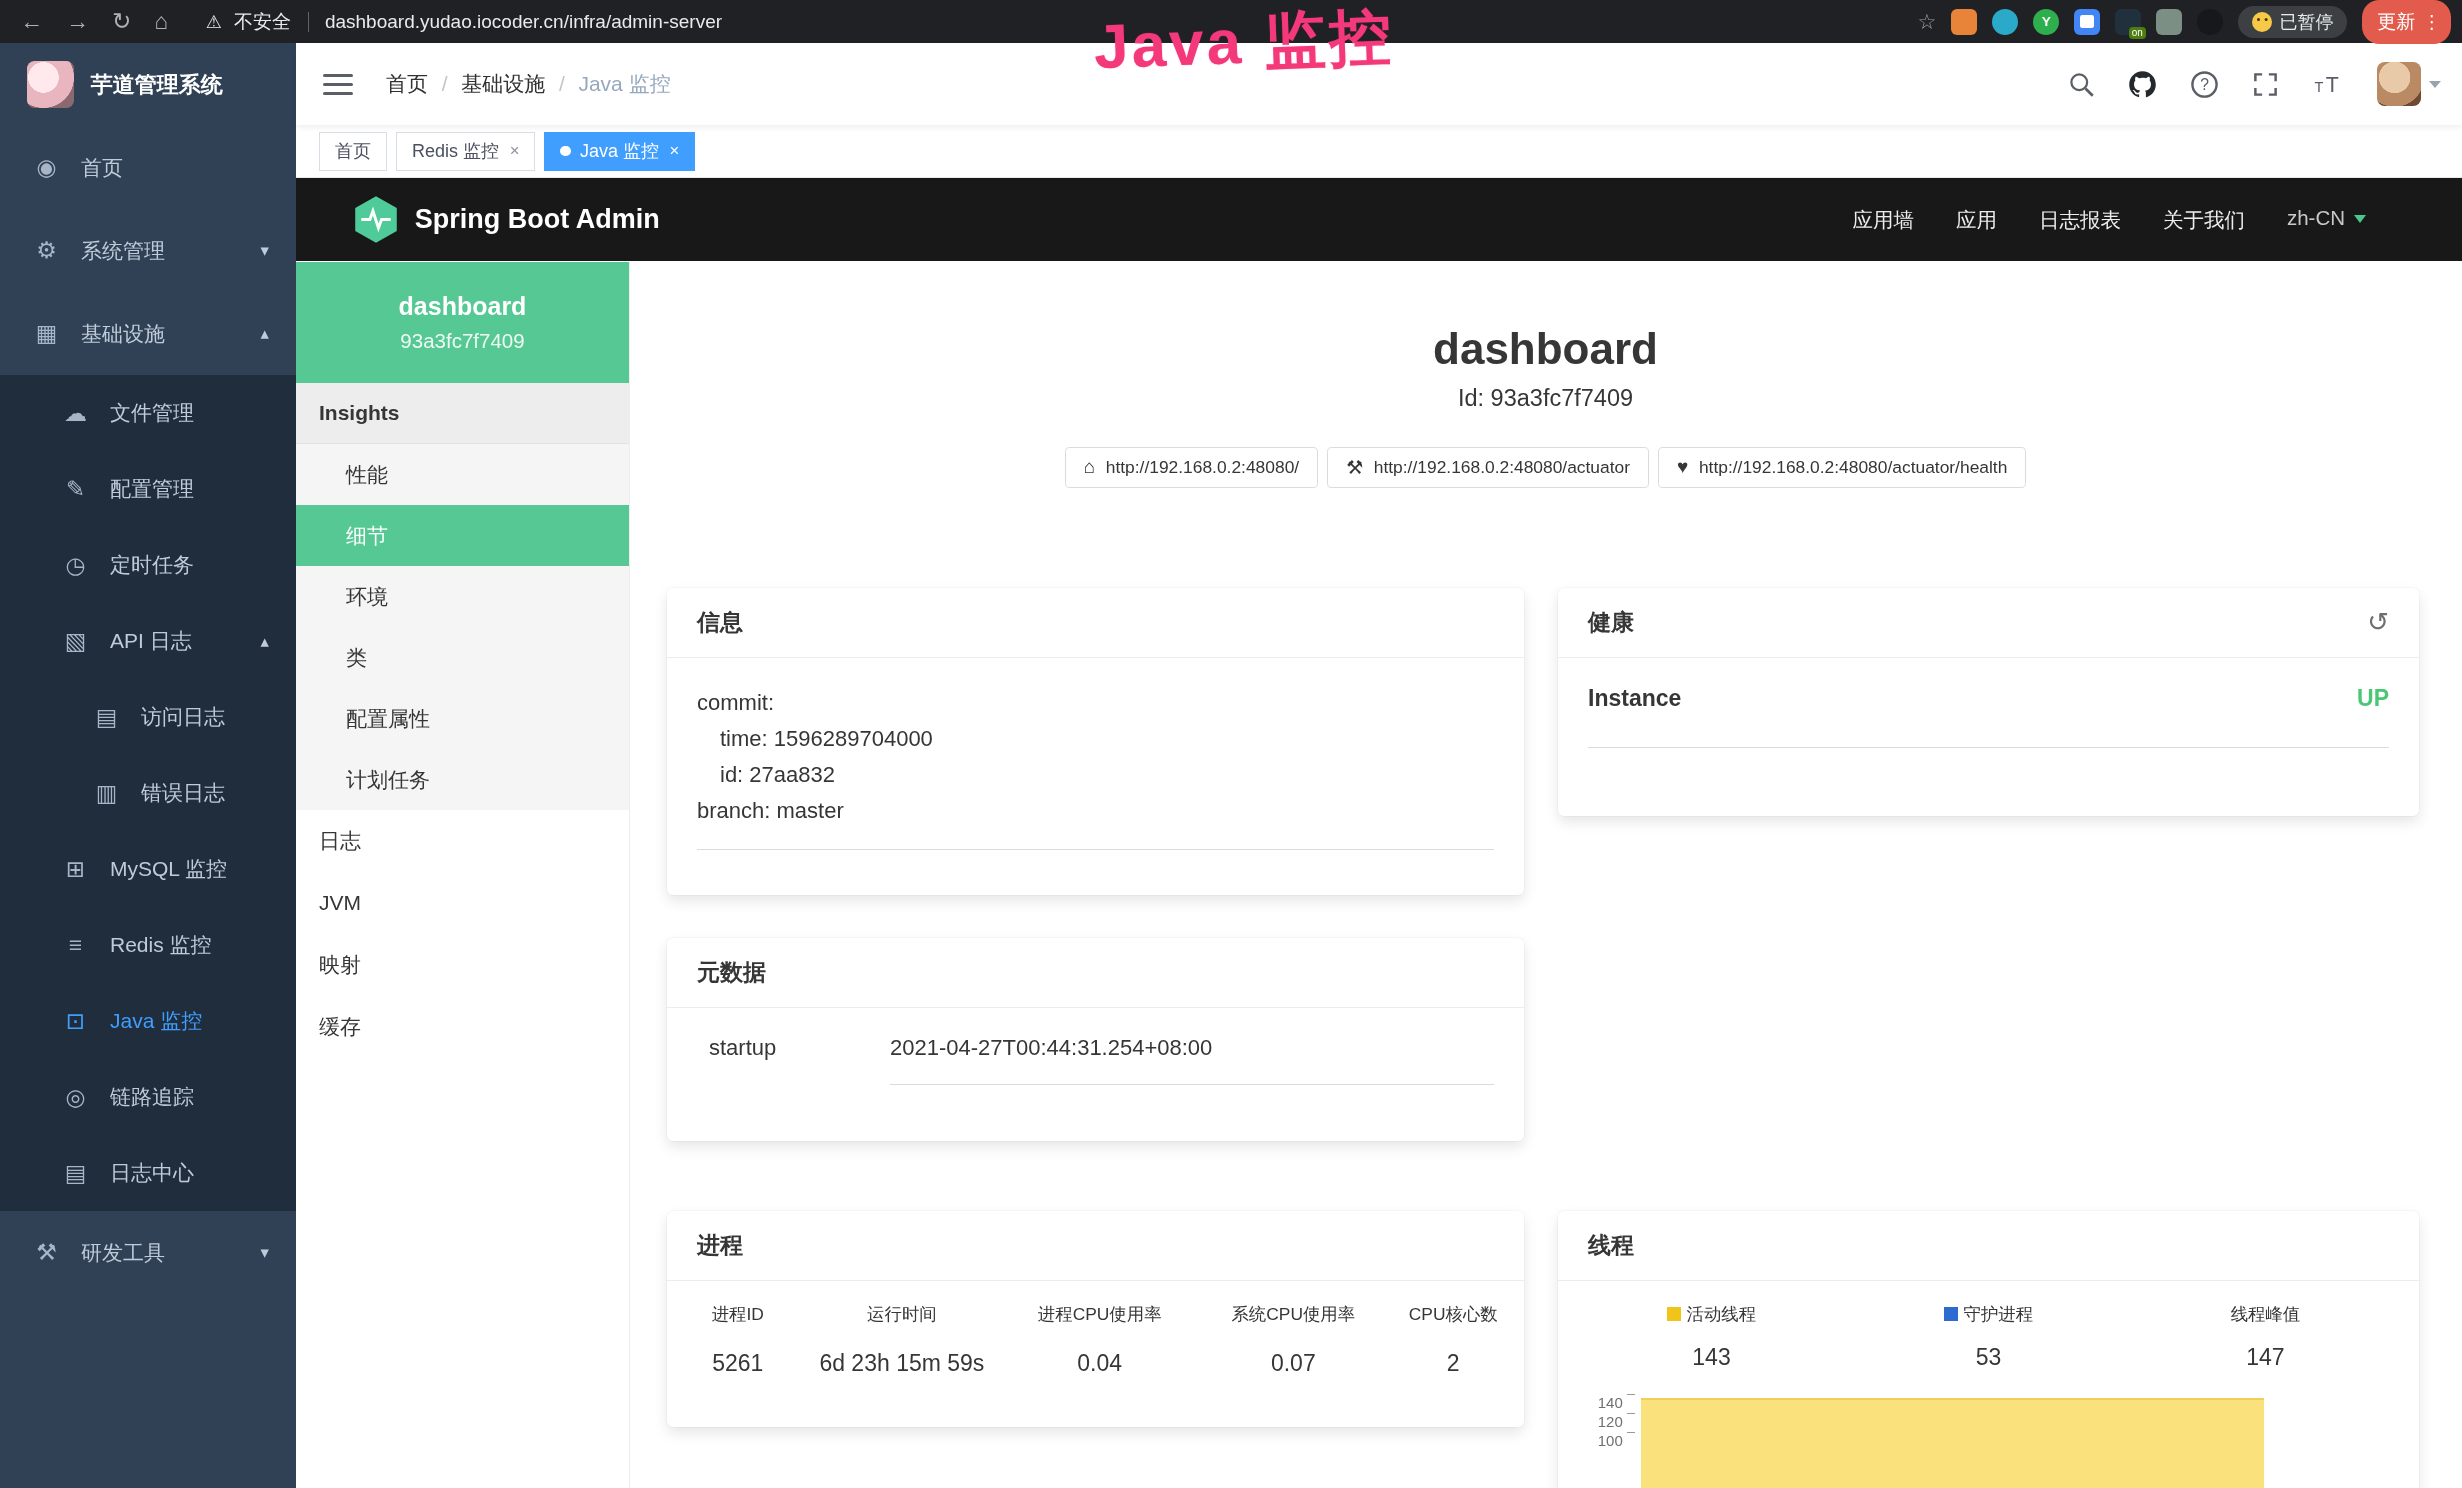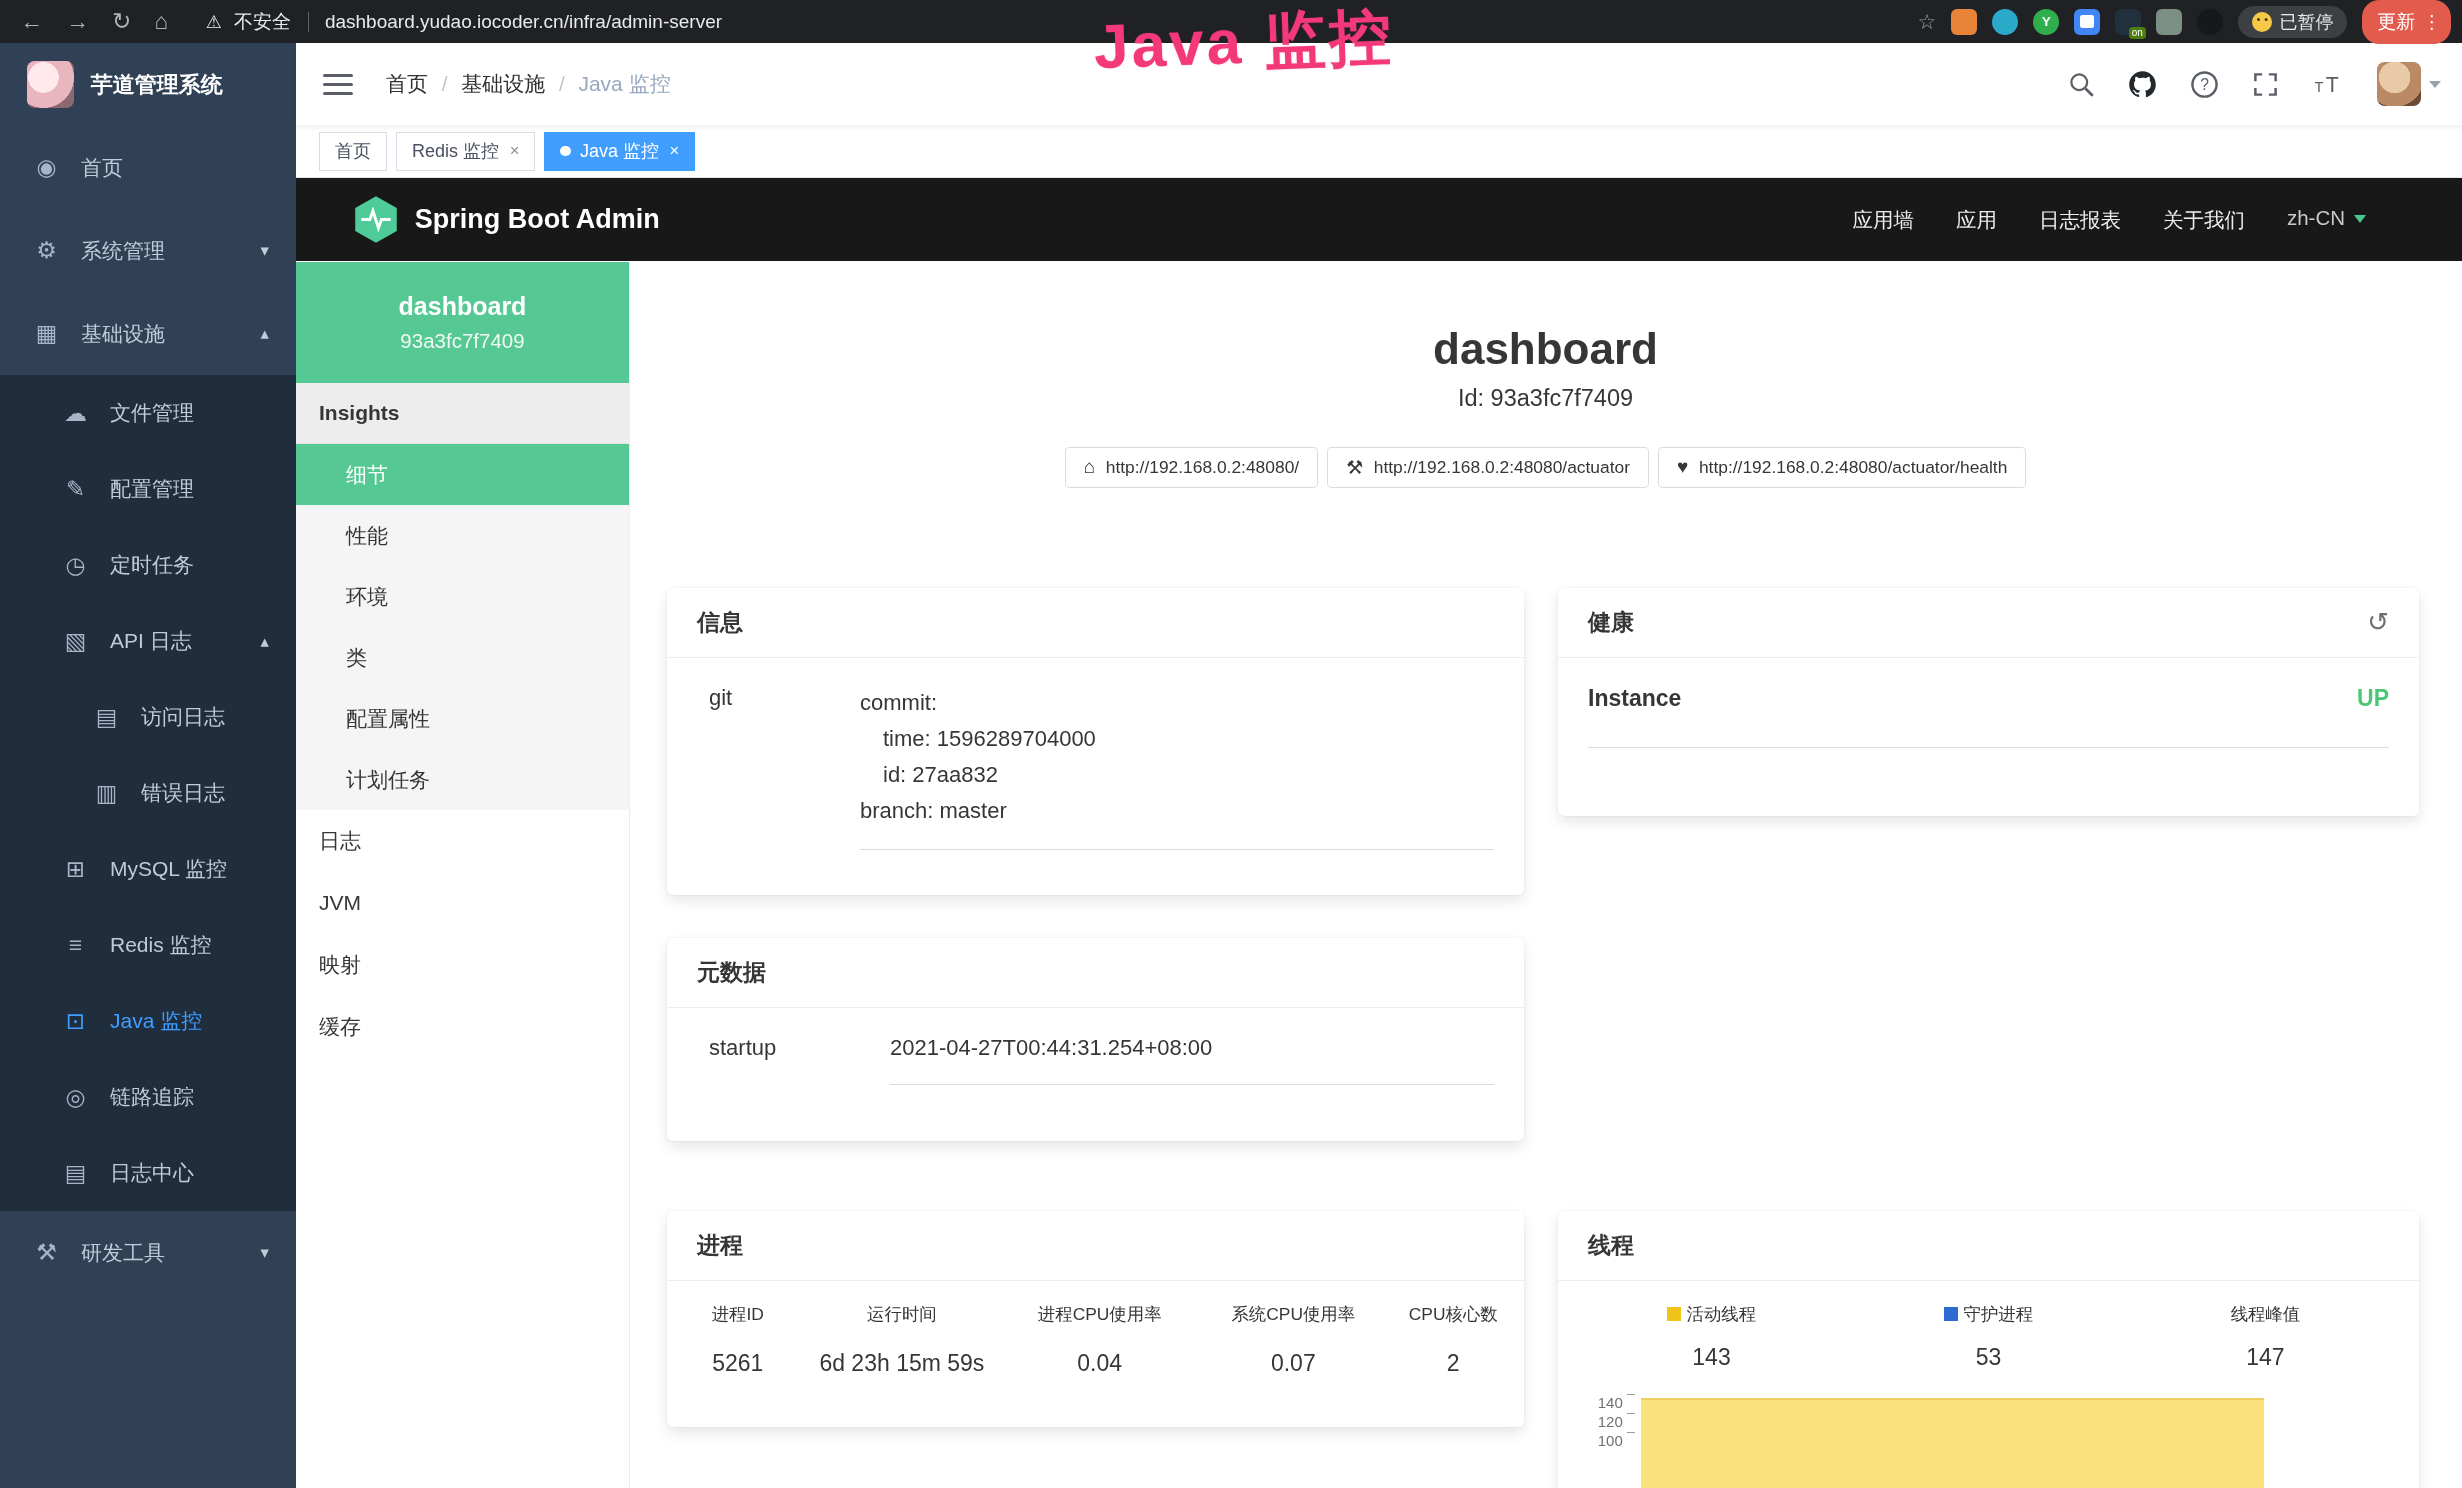--- a/index.html
+++ b/index.html
@@ -334,22 +334,22 @@
     </span>
   </div>
 </div>
 
 <div class="sba-side">
   <div class="inst-head">
     <span class="inst-name">dashboard</span>
     <span class="inst-id">93a3fc7f7409</span>
   </div>
   <div class="grp">Insights</div>
+  <div class="s-item">性能</div>
   <div class="s-item active">细节</div>
-  <div class="s-item">性能</div>
   <div class="s-item">环境</div>
   <div class="s-item">类</div>
   <div class="s-item">配置属性</div>
   <div class="s-item">计划任务</div>
   <div class="s-sect">日志</div>
   <div class="s-sect">JVM</div>
   <div class="s-sect">映射</div>
   <div class="s-sect">缓存</div>
 </div>
 
@@ -371,21 +371,20 @@
       <span>http://192.168.0.2:48080/actuator/health</span>
     </span>
   </div>
 
   <div class="card pos-info">
     <div class="card-head">
       <span>信息</span>
     </div>
     <div class="card-body">
       <div class="kv-row">
-        <div class="kv-key">git</div>
         <div class="kv-val">
           <div>commit:</div>
           <div class="ind">time: 1596289704000</div>
           <div class="ind">id: 27aa832</div>
           <div>branch: master</div>
         </div>
       </div>
     </div>
   </div>
 

